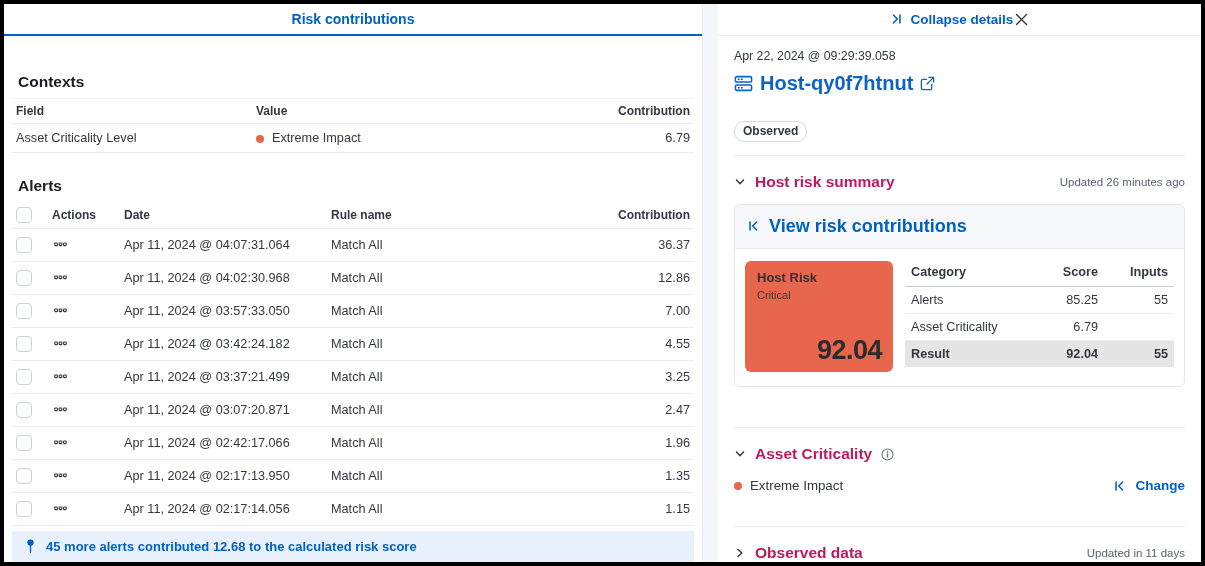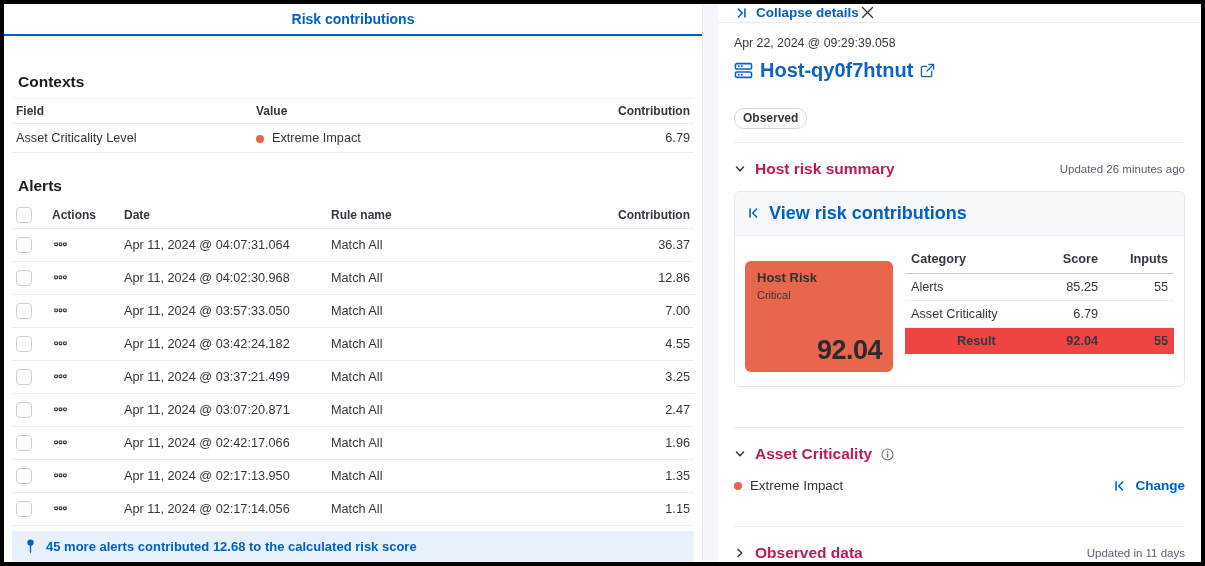--- a/index.html
+++ b/index.html
@@ -61,21 +61,21 @@
   .callout {
     margin-top: 5px; background: #e8f1fb; padding: 8px 12px;
     display: flex; align-items: center; gap: 9px;
     color: #0061c4; font-weight: 600; font-size: 13px;
   }
   
   .panel-gap { width: 16px; background: #f4f6fb; border-left: 1px solid #e9edf3; }
   
   .right-panel { flex: 1; background: #fff; display: flex; flex-direction: column; }
   .rp-header {
-    height: 35px; display: flex; align-items: center; justify-content: flex-start;
+    height: 35px; display: flex; align-items: center; justify-content: center;
     padding: 0 16px; border-bottom: 1px solid #e9edf3;
   }
   .link-btn {
     display: inline-flex; align-items: center; gap: 8px;
     color: #0061c4; font-weight: 600; font-size: 13.5px;
     background: none; border: none; cursor: pointer;
     font-family: "Liberation Sans", sans-serif;
   }
   .close-btn { background: none; border: none; cursor: pointer; line-height: 0; padding: 2px; }
   .rp-body { padding: 13px 16px 0; flex: 1; }
@@ -100,34 +100,34 @@
     margin-top: 13px; border: 1px solid #e3e6ef; border-radius: 6px; overflow: hidden;
     background: #fbfcfe;
   }
   .accordion-head {
     background: #f7f8fc; padding: 11px 12px; border-bottom: 1px solid #e9edf3;
   }
   .accordion-head .link-btn { font-size: 18px; font-weight: bold; }
   .accordion-content { background: #fff; padding: 12px 10px 14px; display: flex; gap: 12px; }
   .risk-card {
     width: 148px; height: 111px; background: #e7664c; border-radius: 6px;
-    padding: 9px 12px; position: relative; flex-shrink: 0; margin-top: 13px;
+    padding: 9px 12px; position: relative; flex-shrink: 0;
   }
   .risk-card-title { font-weight: bold; font-size: 13px; color: #33302f; }
   .risk-card-level { font-size: 11px; color: #3e3734; margin-top: 4px; }
   .risk-card-score {
     position: absolute; right: 11px; bottom: 6px;
     font-size: 27px; font-weight: bold; color: #2b2a30; letter-spacing: -0.5px;
   }
   .score-table { flex: 1; align-self: flex-start; table-layout: fixed; }
   .score-table th { font-size: 12.7px; border-bottom: 1px solid #c3c9d4; padding: 4px 6px 7px; }
   .score-table td { font-size: 12.7px; padding: 6px 6px; }
   .score-col { width: 38%; }
   .inputs-col { width: 26%; }
-  .result-row td { background: #ef4444; font-weight: bold; border-bottom: none; text-align: right; }
+  .result-row td { background: #e5e5e5; font-weight: bold; border-bottom: none; }
   .ac-row { display: flex; align-items: center; justify-content: space-between; margin-top: 15px; }
   .ac-value { display: flex; align-items: center; font-size: 13.3px; color: #343741; }
   .info-icon-wrap { line-height: 0; }
   svg { display: block; }
 </style>
 </head>
 <body>
 
 <div class="frame">
 

